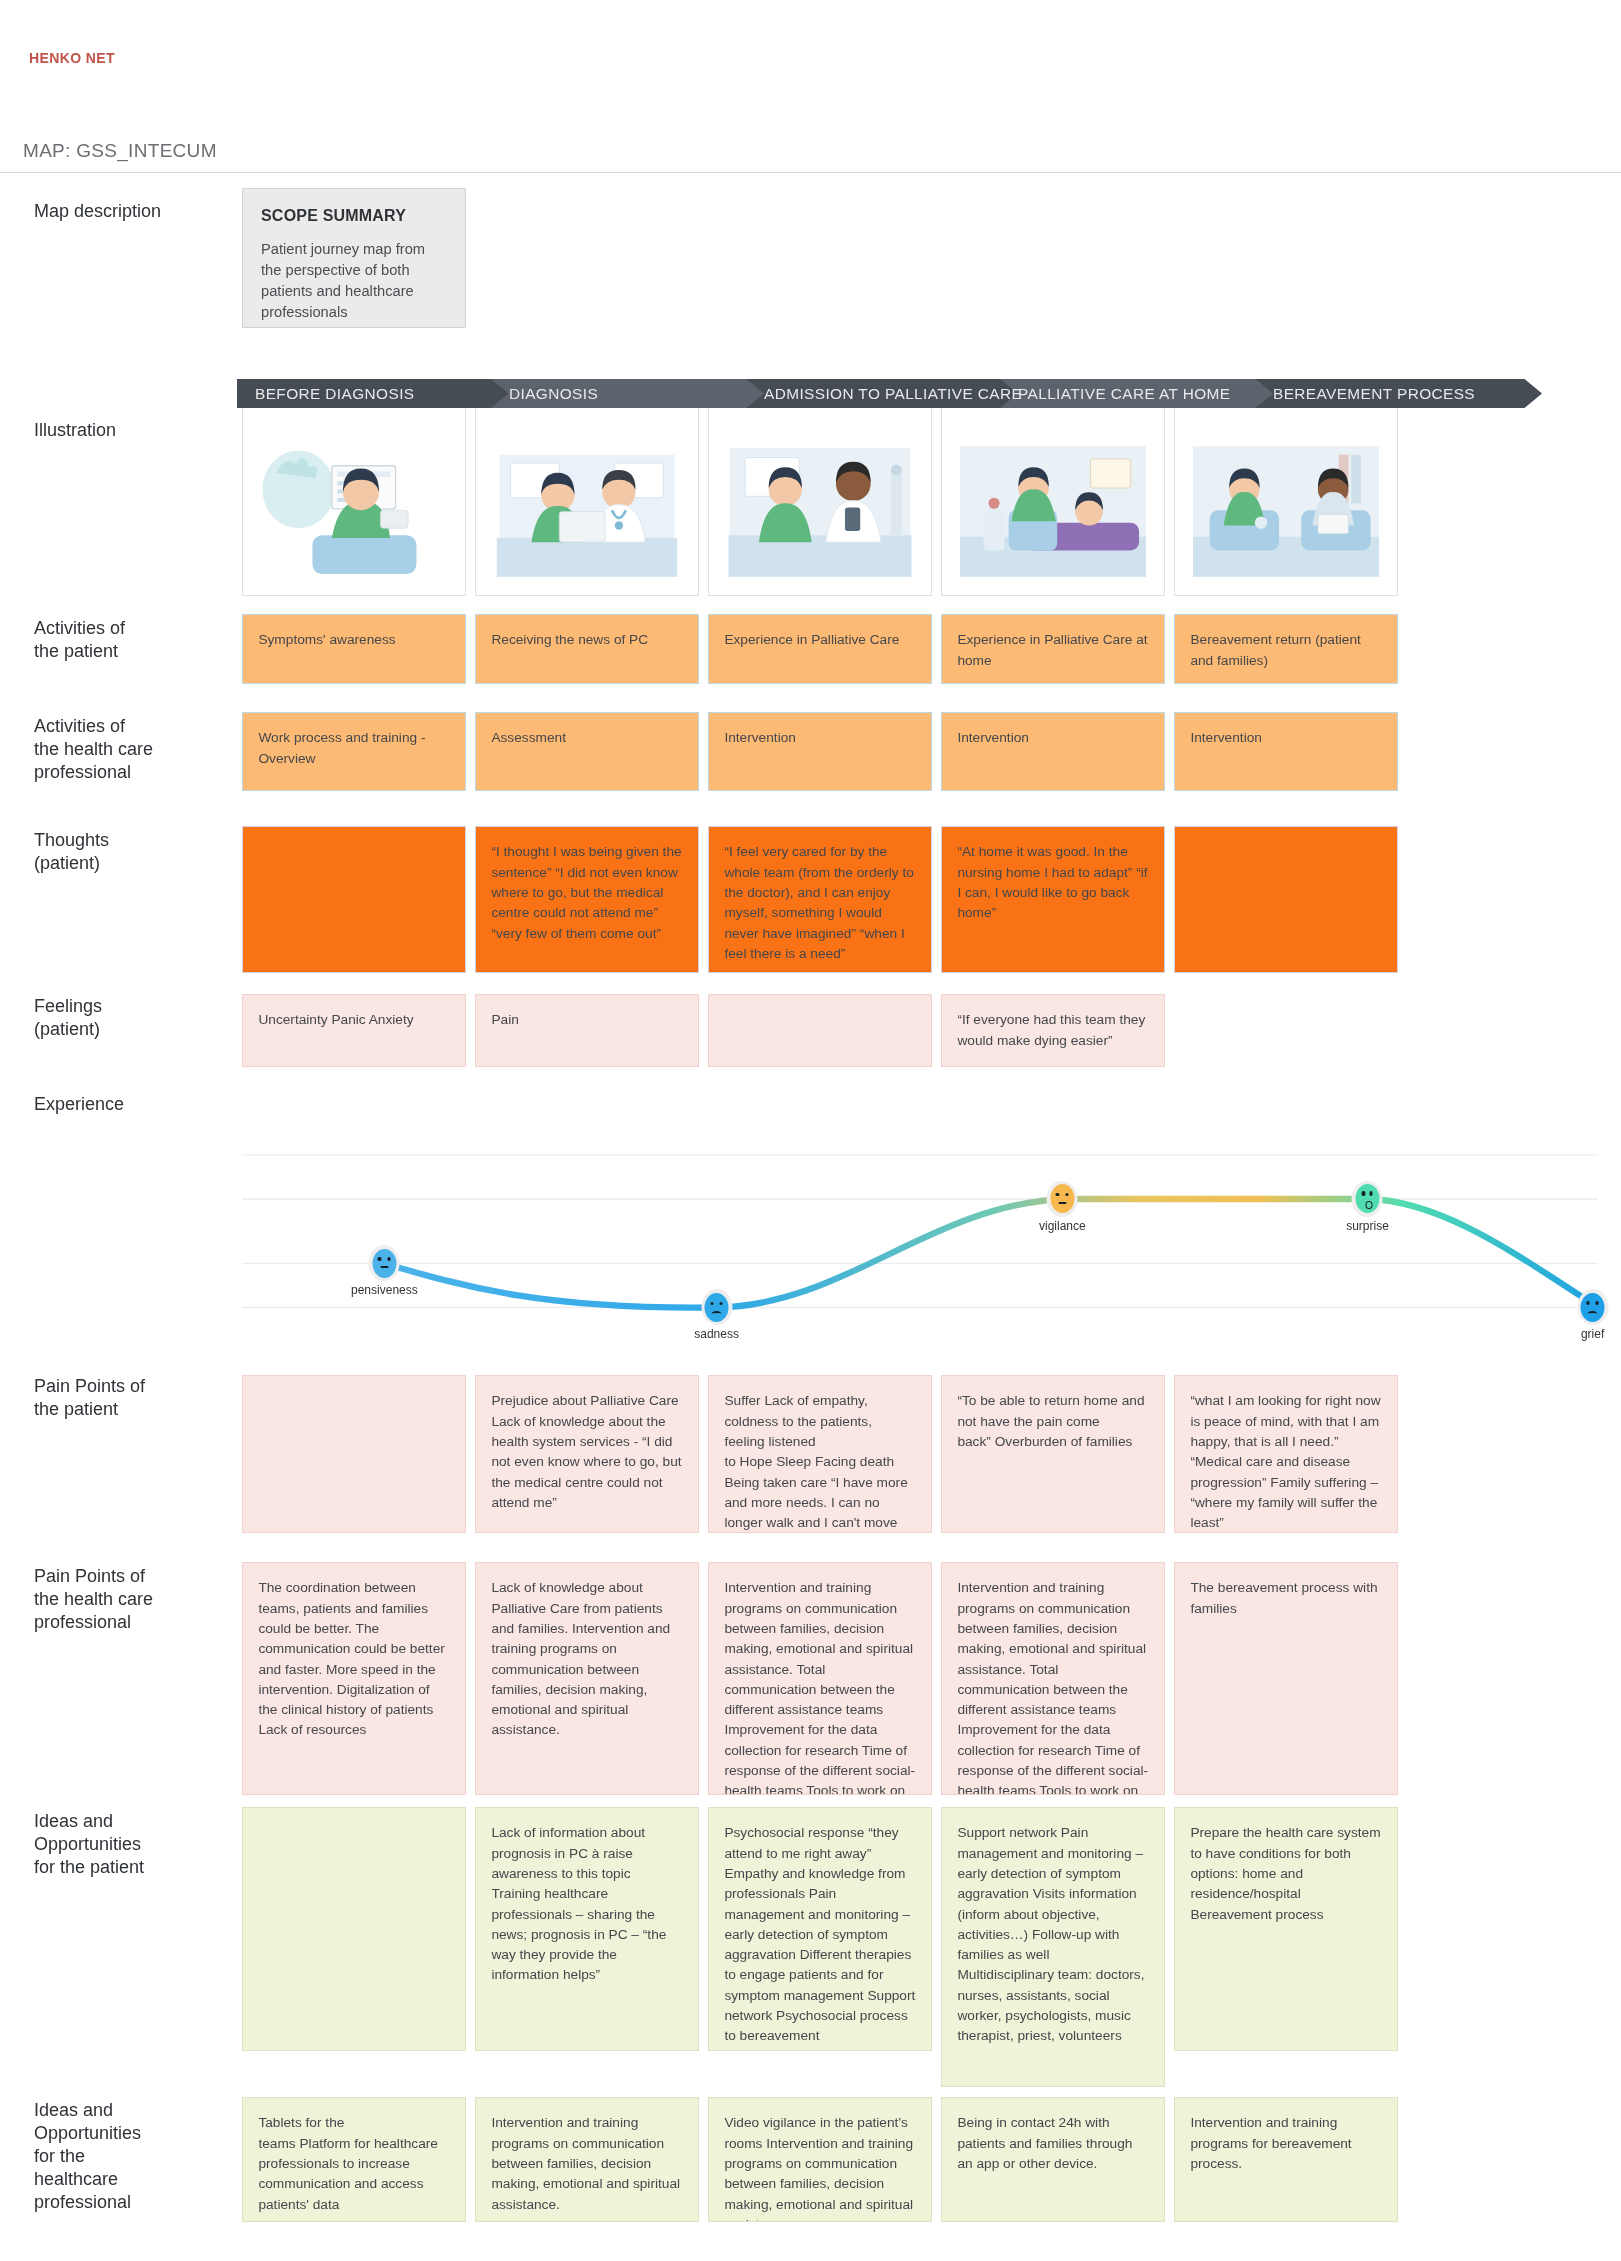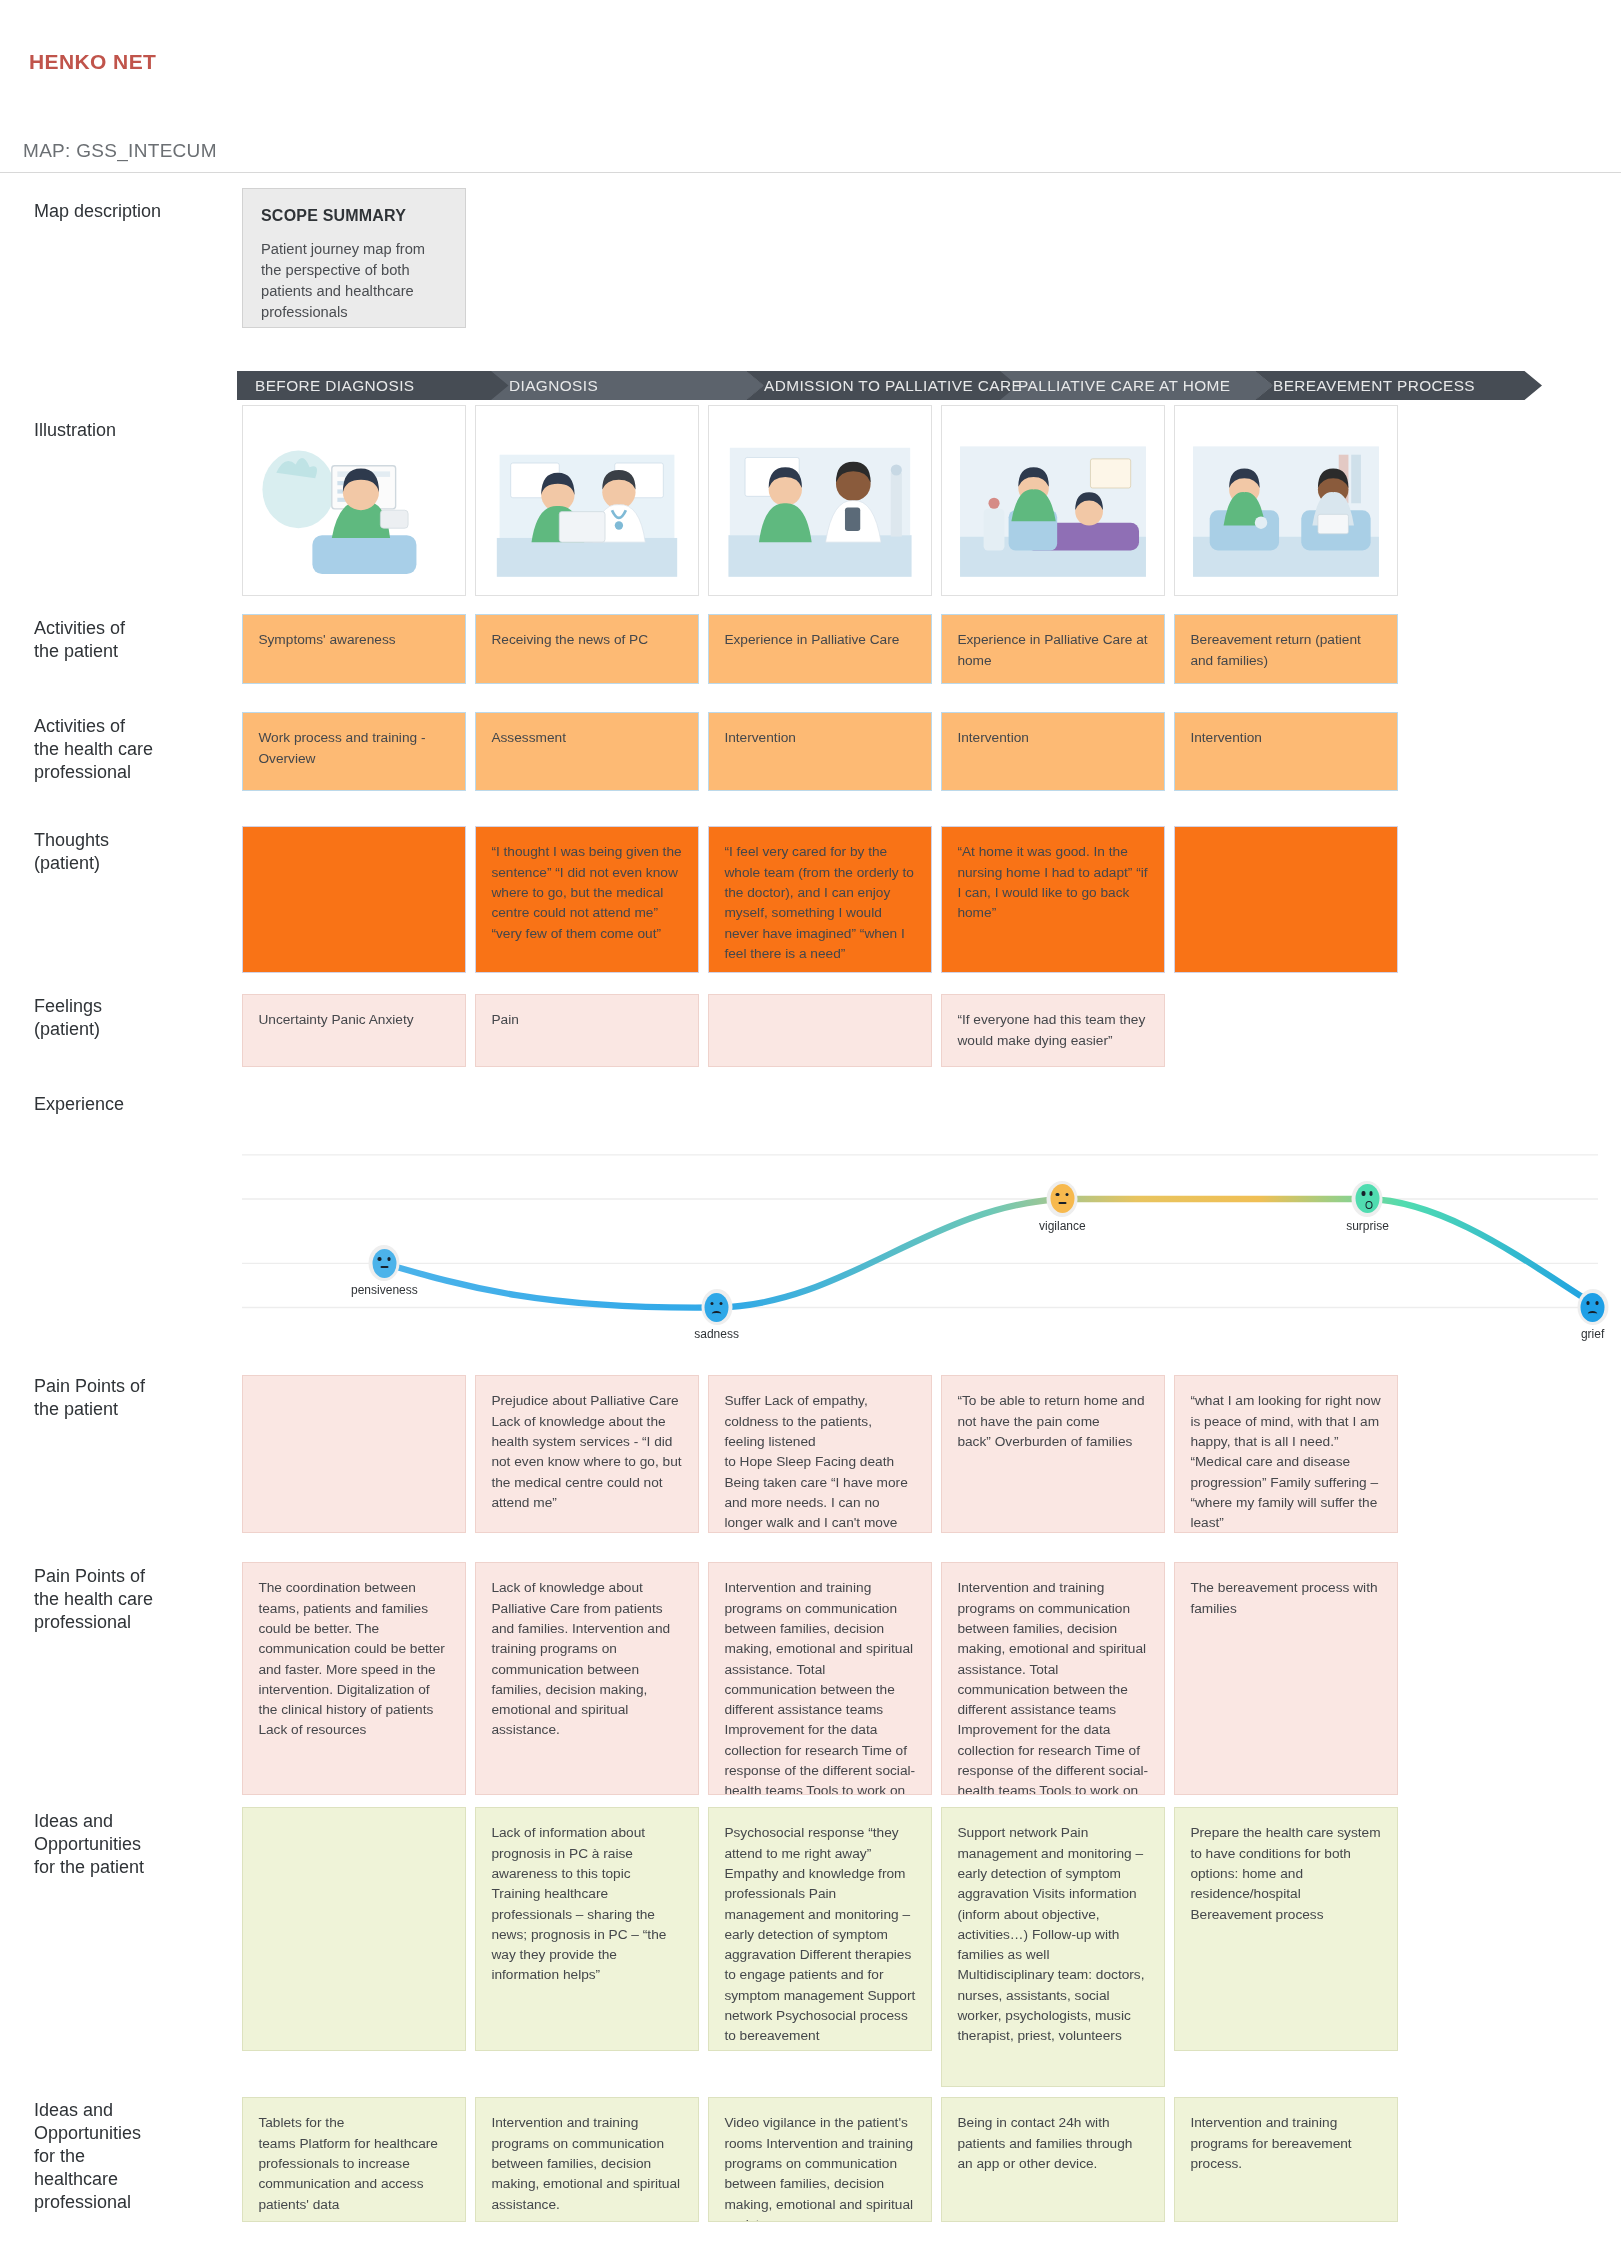--- a/index.html
+++ b/index.html
@@ -8,21 +8,21 @@
     background:#ffffff;
     font-family:"Liberation Sans", sans-serif;
     color:#3c4043;
     -webkit-font-smoothing:antialiased;
   }
   .page{width:1621px;min-height:2261px;position:relative;box-sizing:border-box;}
 
   
   .brand{
     position:absolute;left:29px;top:50px;
-    font-size:21px;font-weight:bold;letter-spacing:0.4px;
+    font-size:14px;font-weight:bold;letter-spacing:0.4px;
     color:#c0544b;
   }
   .maptitle{
     position:absolute;left:23px;top:140px;
     font-size:19px;color:#6b6f73;letter-spacing:0.3px;font-weight:400;text-align:center;
   }
   .headrule{
     position:absolute;left:0;top:172px;width:1621px;height:1.4px;background:#d8d8d8;
   }
 
@@ -47,21 +47,21 @@
   
   .scope{
     position:absolute;left:242px;top:188px;width:224px;height:140px;
     background:#ebebeb;border:0.7px solid #d2d2d2;box-sizing:border-box;
     padding:18px 18px;
   }
   .scope-title{font-size:16px;font-weight:bold;color:#2f3337;letter-spacing:0.2px;}
   .scope-body{margin-top:14px;font-size:14.7px;line-height:21px;color:#4a4d51;}
 
   
-  .phases{position:absolute;left:237px;top:371px;width:1370px;height:34px;}
+  .phases{position:absolute;left:237px;top:379px;width:1370px;height:34px;}
   .phase{
     position:absolute;top:0;height:29px;
     display:flex;align-items:center;
     color:#e8e9ea;font-size:15.4px;letter-spacing:0.4px;
     padding-left:18px;box-sizing:border-box;
   }
   .phase span{position:relative;z-index:3;white-space:nowrap;}
   .phase .bg{position:absolute;left:0;top:0;width:100%;height:100%;z-index:1;}
 
   

